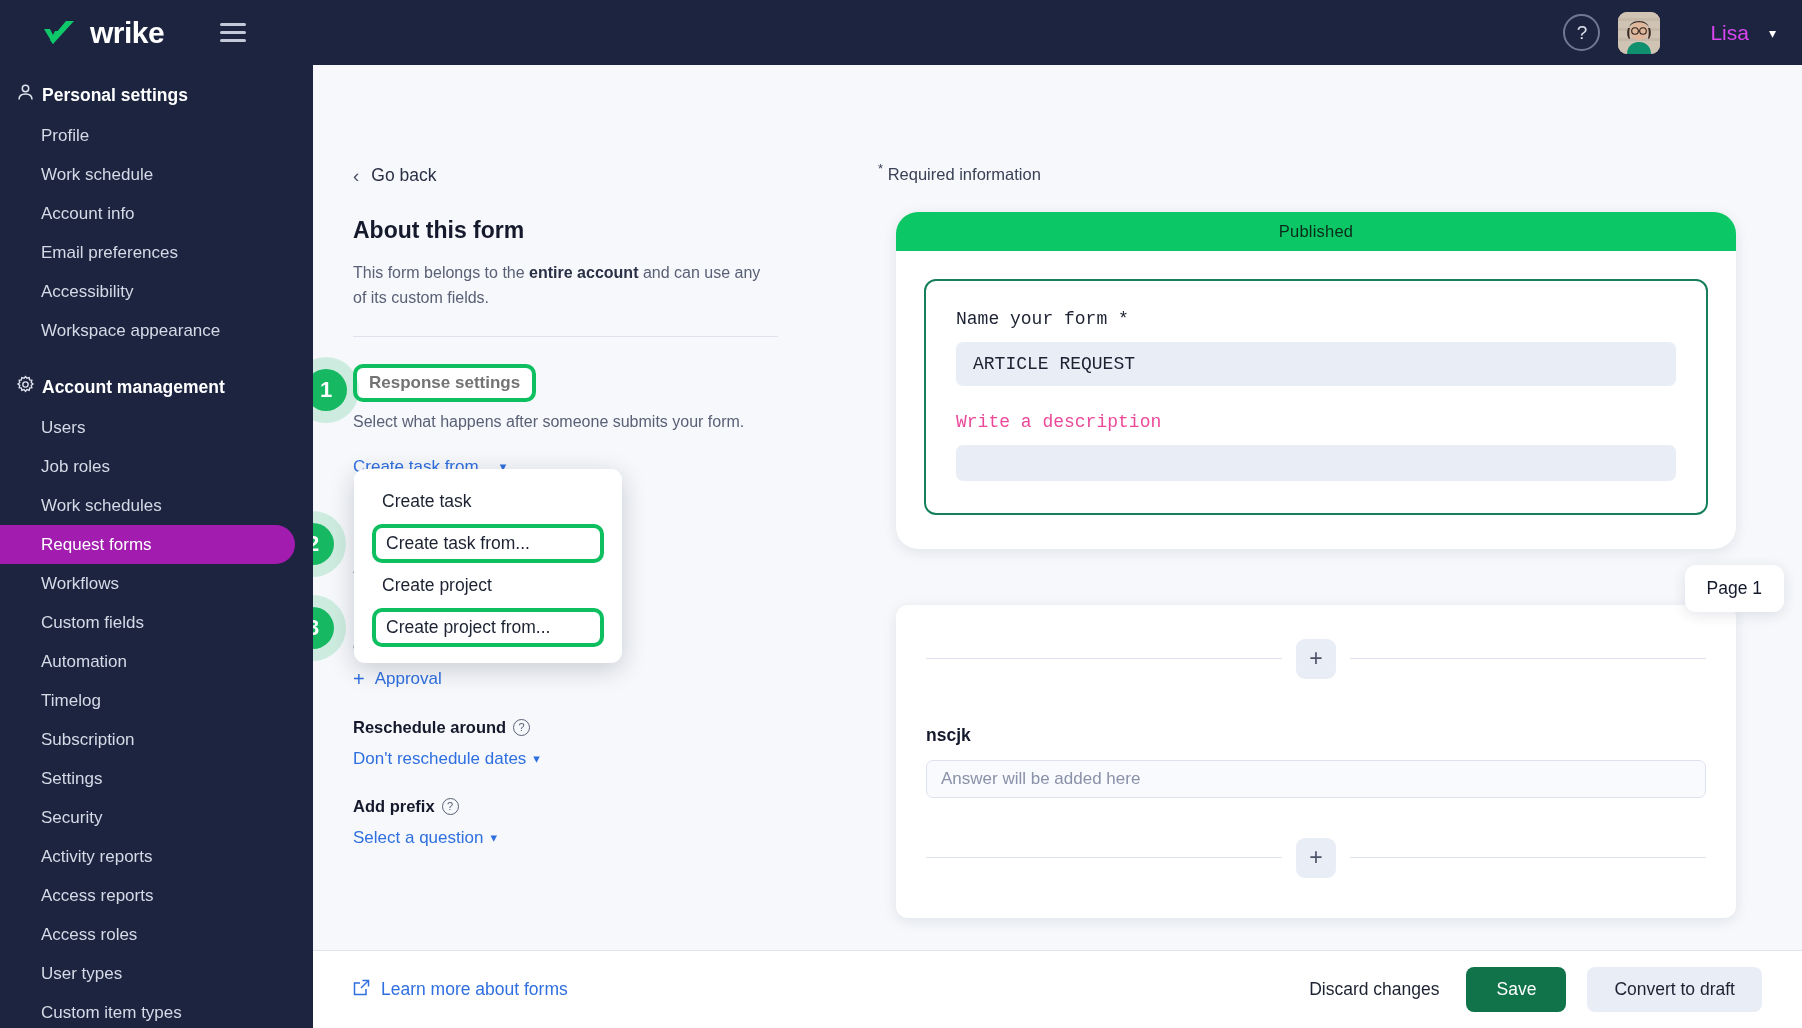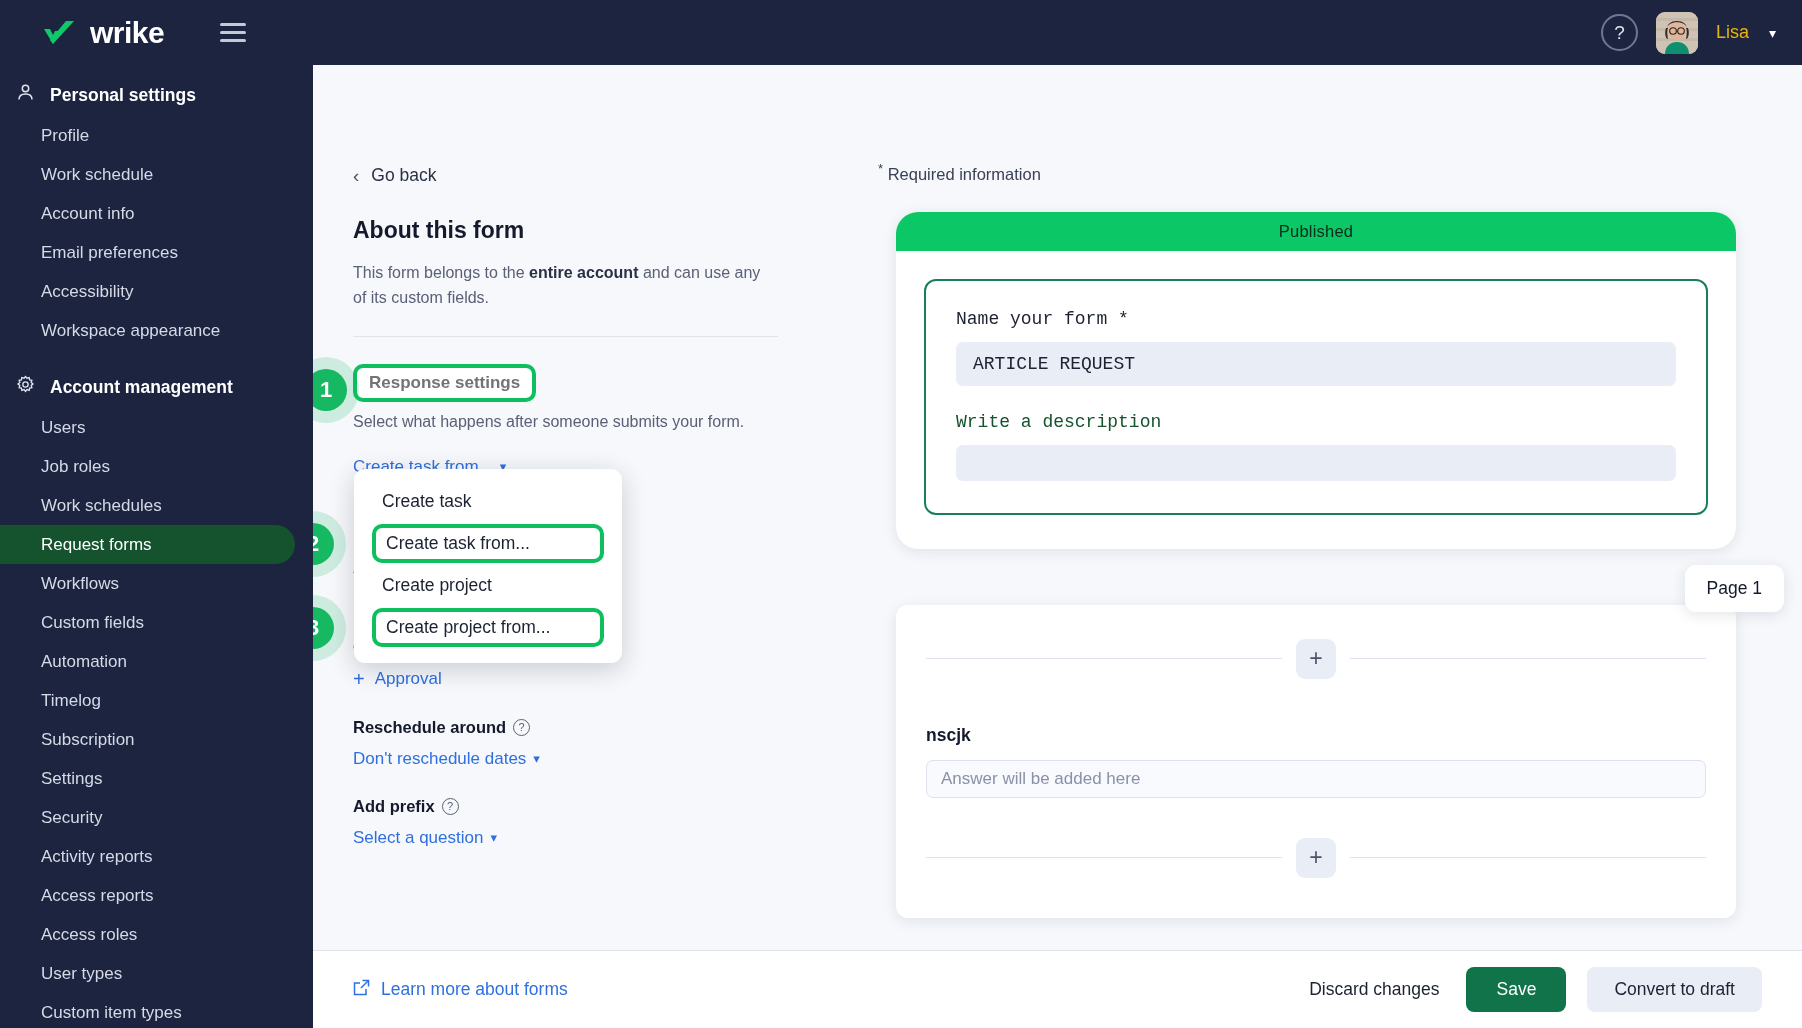--- a/index.html
+++ b/index.html
@@ -25,42 +25,42 @@
   .help-btn {
     width: 37px; height: 37px; border-radius: 50%; border: 2px solid #6f7893;
     color: #dfe3ec; display: flex; align-items: center; justify-content: center;
     font-size: 19px; cursor: pointer;
   }
   .avatar {
     width: 42px; height: 42px; border-radius: 9px; overflow: hidden; flex: 0 0 42px;
     background: #b7a99a; position: relative;
   }
   .avatar svg { display: block; }
-  .user-name { color: #eab308; font-size: 18px; }
+  .user-name { color: #d946ef; font-size: 21px; margin-left: 32px; }
   .caret-down { color: #fff; font-size: 14px; margin-left: 2px; }
 
   
   .body-row { flex: 1 1 auto; display: flex; min-height: 0; }
 
   
   .sidebar {
     width: 313px; flex: 0 0 313px; background: #1c2440; color: #dfe3ec;
     padding-top: 9px; overflow: hidden; position: relative; z-index: 30;
   }
   .nav-group-title {
-    display: flex; align-items: center; gap: 15px;
+    display: flex; align-items: center; gap: 7px;
     padding: 9px 0 9px 16px; font-size: 17.5px; font-weight: bold; color: #fff;
   }
   .nav-group-title svg { flex: 0 0 19px; }
   .nav-item {
     padding: 8px 16px 8px 41px; font-size: 17px; color: #d5dae6;
     cursor: pointer; border-radius: 0 22px 22px 0; margin-right: 18px;
     white-space: nowrap; line-height: 23px;
   }
-  .nav-item.active { background: #14532d; color: #fff; }
+  .nav-item.active { background: #a21caf; color: #fff; }
   .nav-spacer { height: 16px; }
 
   
   .main { flex: 1 1 auto; display: flex; flex-direction: column; min-width: 0; background: #f6f8fb; }
   .main-scroll { flex: 1 1 auto; display: flex; min-height: 0; position: relative; }
 
   
   .settings-panel {
     width: 527px; flex: 0 0 527px; padding: 100px 0 0 40px; position: relative;
   }
@@ -125,21 +125,21 @@
   }
   .form-card-inner { padding: 28px 28px 34px 28px; }
   .focus-box { border: 2px solid #17805a; border-radius: 12px; padding: 28px 30px 32px 30px; font-family: Liberation Mono, monospace; }
   .fl-label { font-size: 18px; color: #1c2232; margin-bottom: 13px; }
   .input-fill {
     background: #e9edf6; border-radius: 7px; height: 44px;
     display: flex; align-items: center; padding: 0 17px;
     font-size: 18px; color: #1c2232;
   }
   .input-empty { background: #e9edf6; border-radius: 7px; height: 36px; }
-  .desc-label { font-size: 18px; color: #14532d; margin: 26px 0 13px 0; }
+  .desc-label { font-size: 18px; color: #ec4899; margin: 26px 0 13px 0; }
 
   .page-card {
     background: #fff; border-radius: 12px; box-shadow: 0 3px 14px rgba(30,40,70,0.10);
     max-width: 840px; margin: 56px auto 0 auto; padding: 34px 30px 40px 30px; position: relative;
   }
   .page-tab {
     position: absolute; background: #fff; border-radius: 11px;
     box-shadow: 0 3px 14px rgba(30,40,70,0.12);
     font-size: 17.5px; color: #14192c; padding: 13px 22px;
     top: -40px; right: -48px; z-index: 5;

